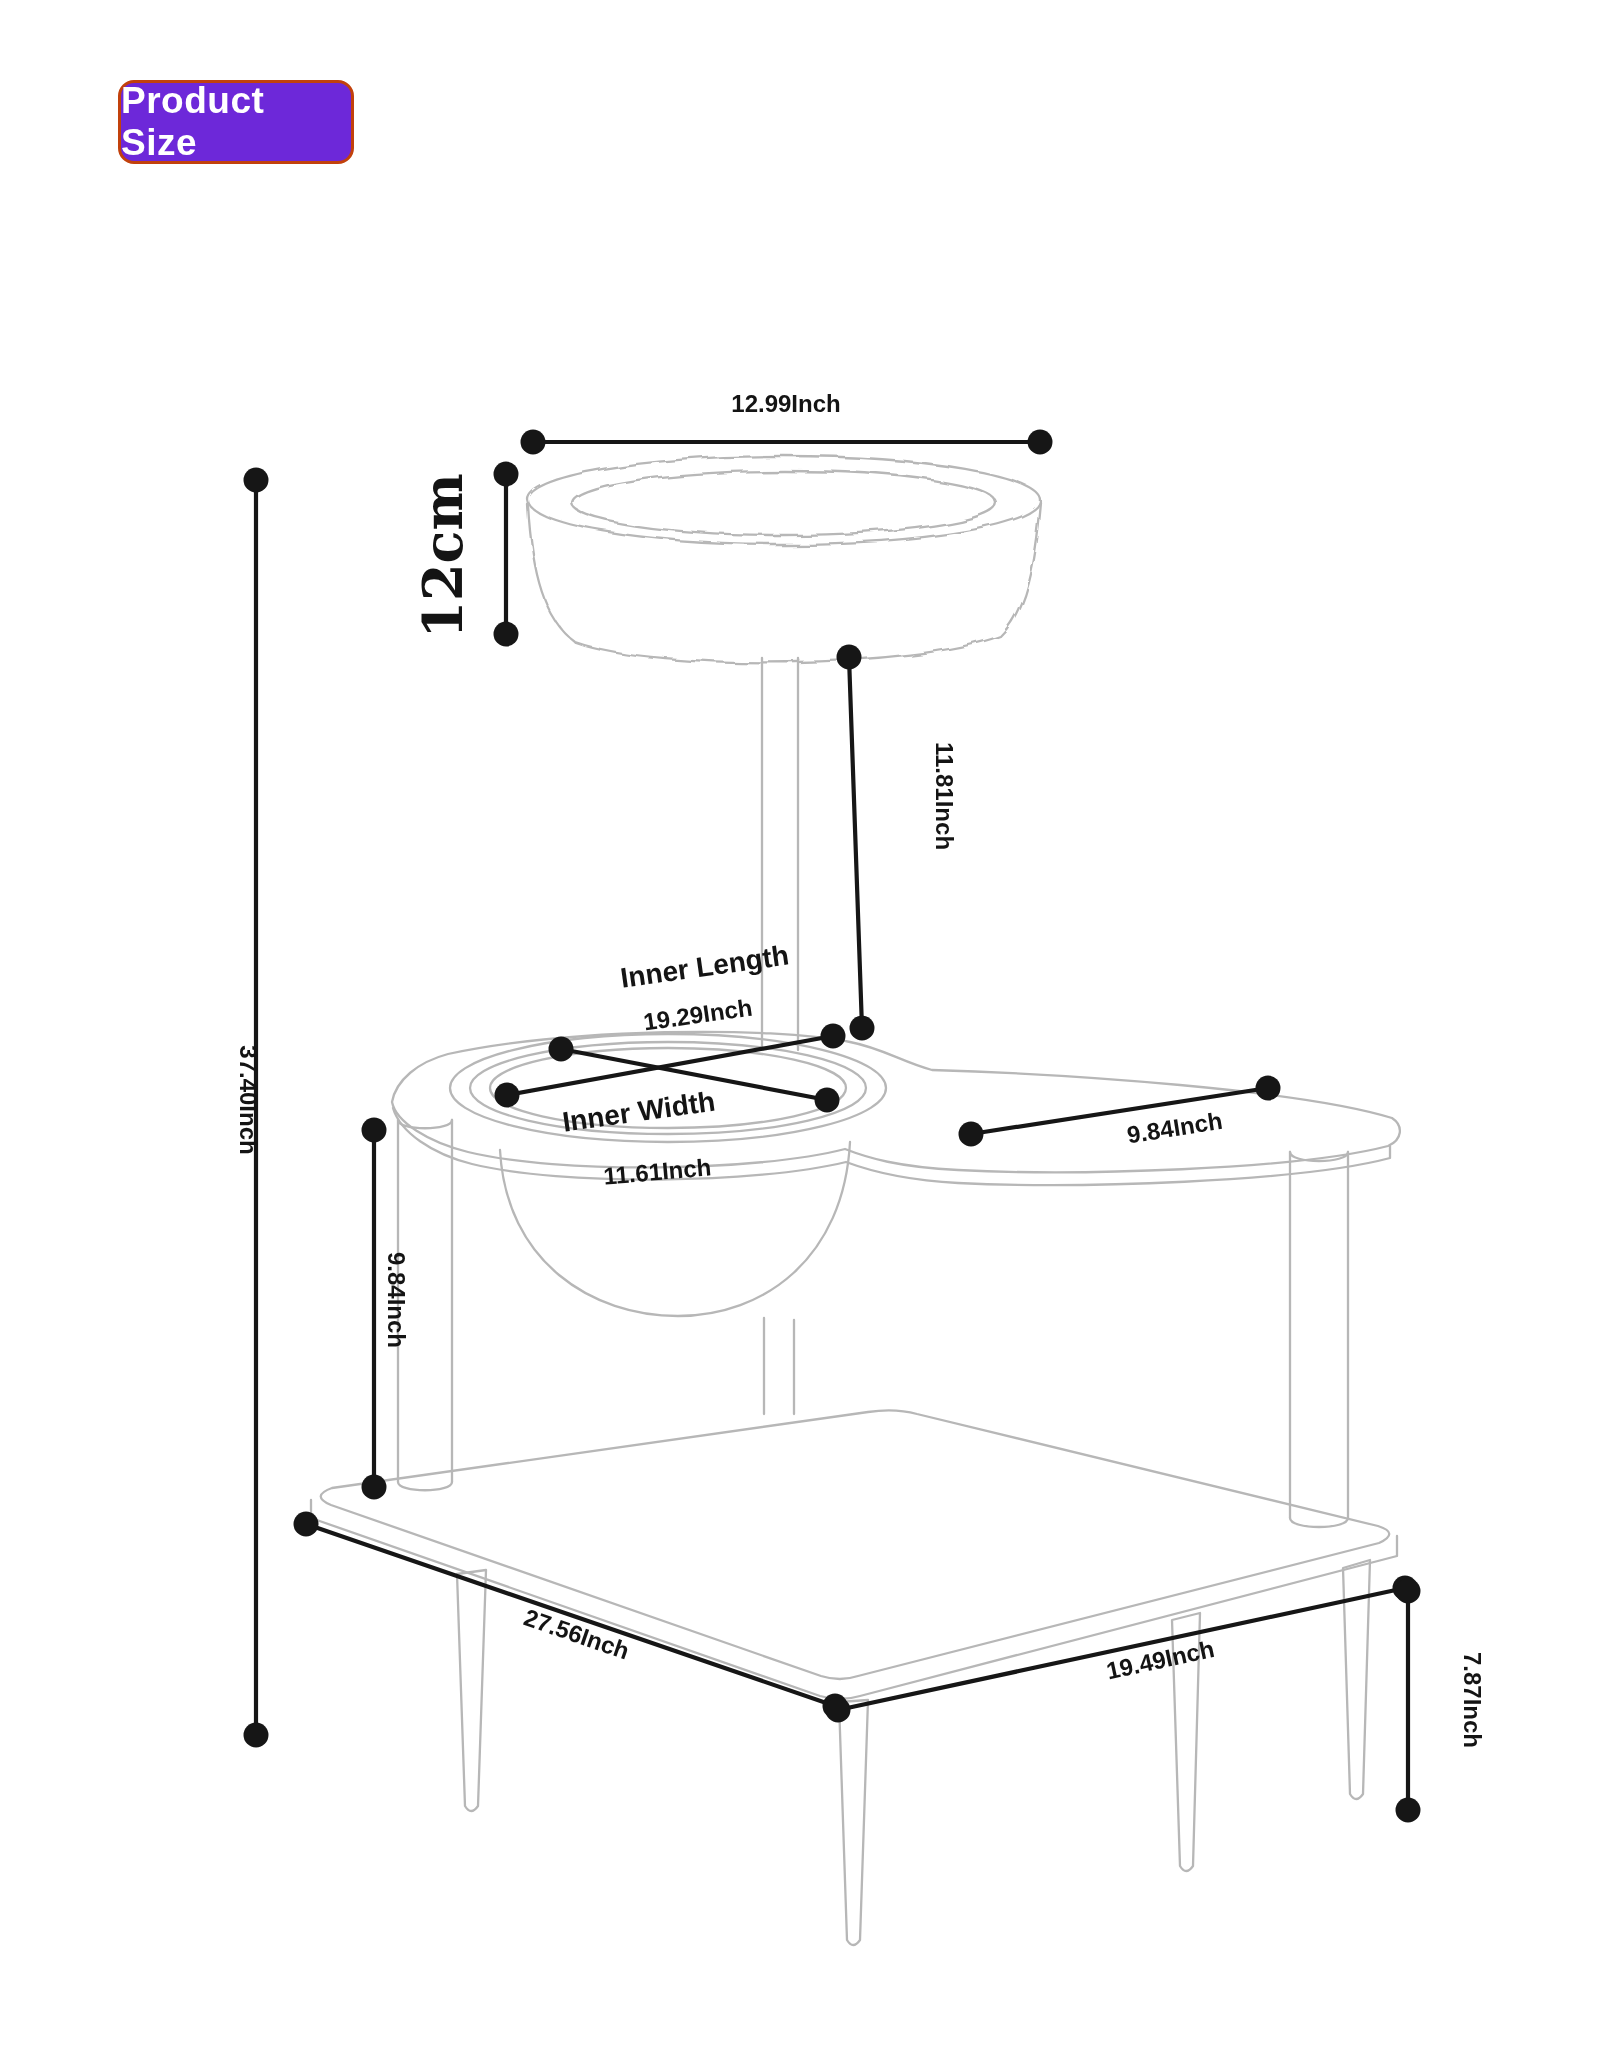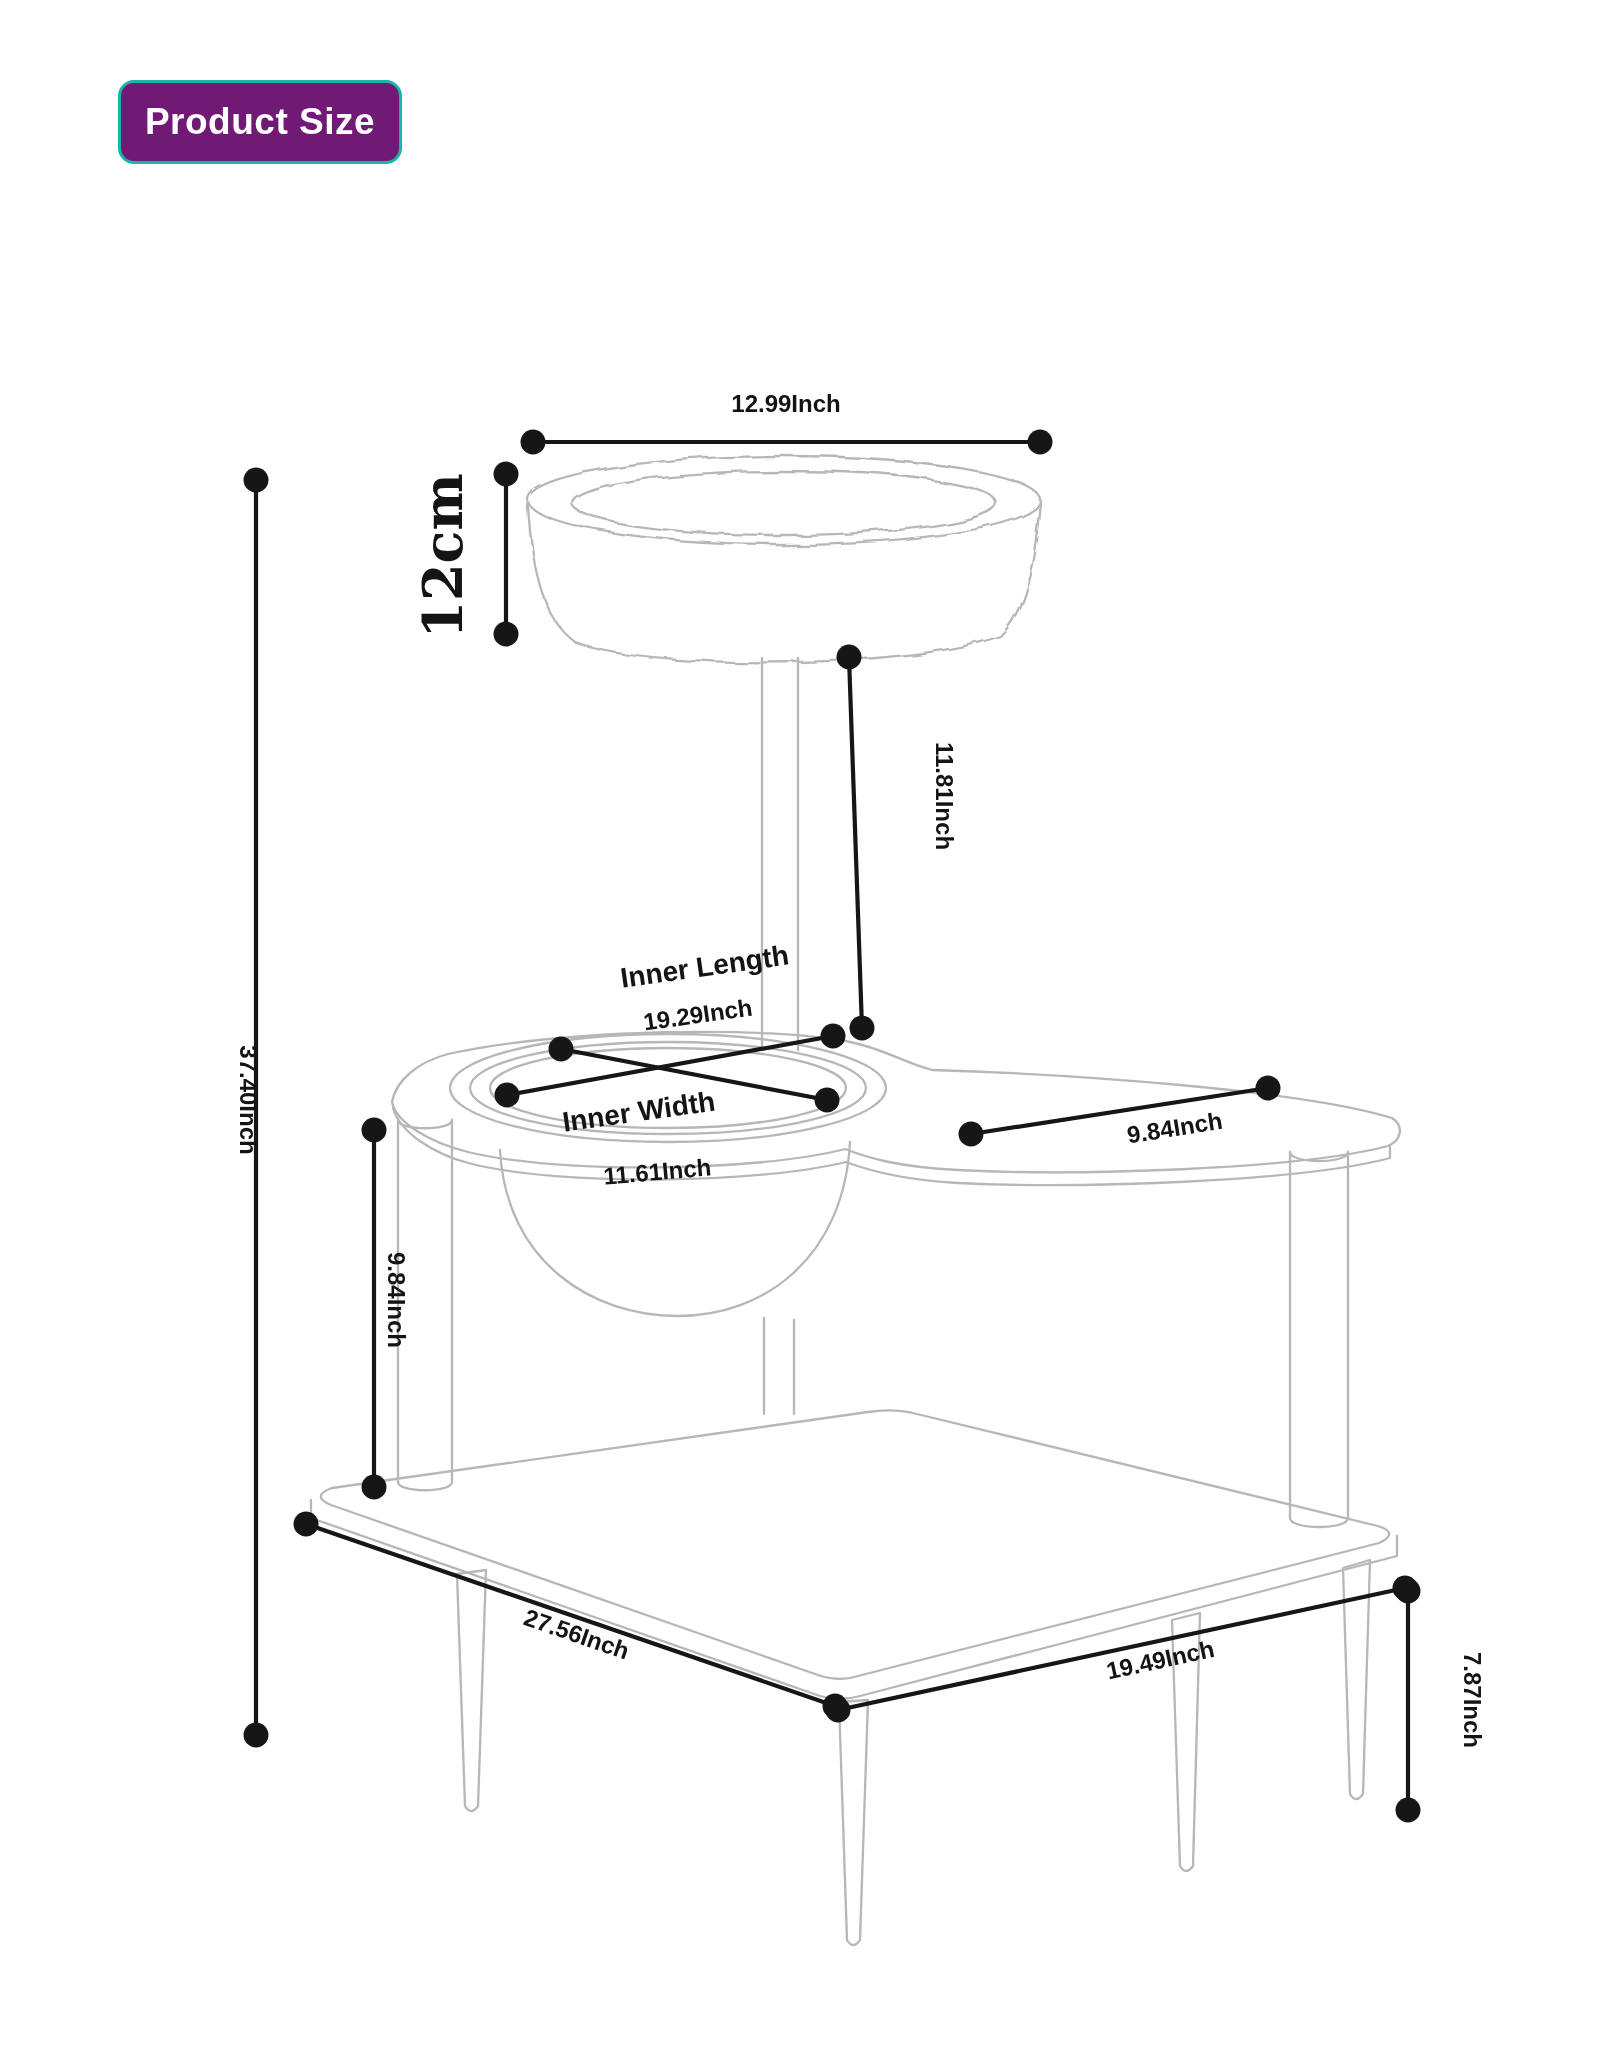--- a/index.html
+++ b/index.html
@@ -12,24 +12,24 @@
     width: 1606px;
     height: 2048px;
     background: #ffffff;
     overflow: hidden;
     font-family: "Liberation Sans", sans-serif;
   }
   .badge {
     position: absolute;
     left: 118px;
     top: 80px;
-    width: 284px;
+    width: 236px;
     height: 84px;
-    background: #701a75;
-    border: 3px solid #14b8a6;
+    background: #6d28d9;
+    border: 3px solid #c2410c;
     border-radius: 16px;
     box-sizing: border-box;
     display: flex;
     align-items: center;
     justify-content: center;
   }
   .badge span {
     color: #ffffff;
     font-size: 37px;
     font-weight: bold;

